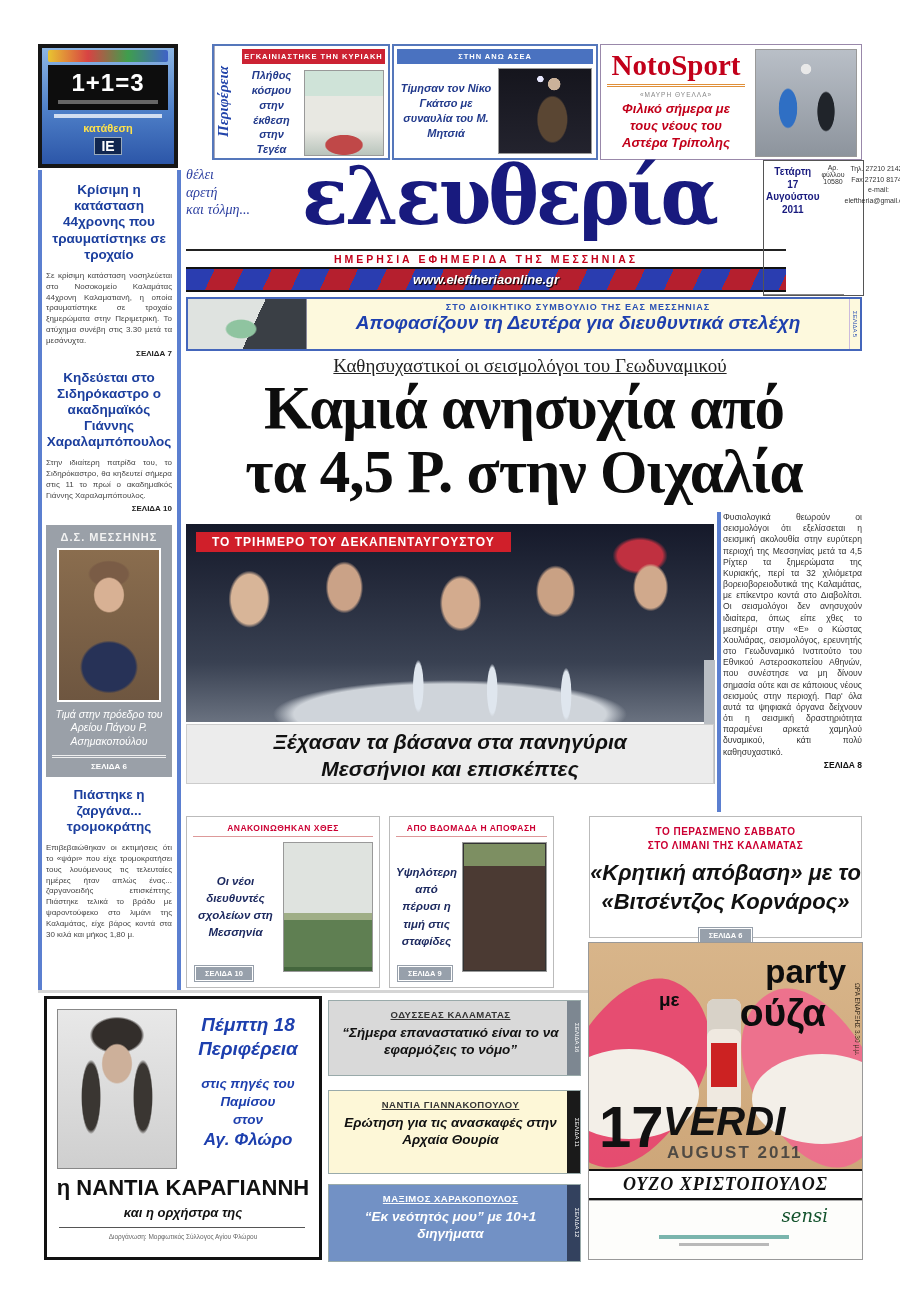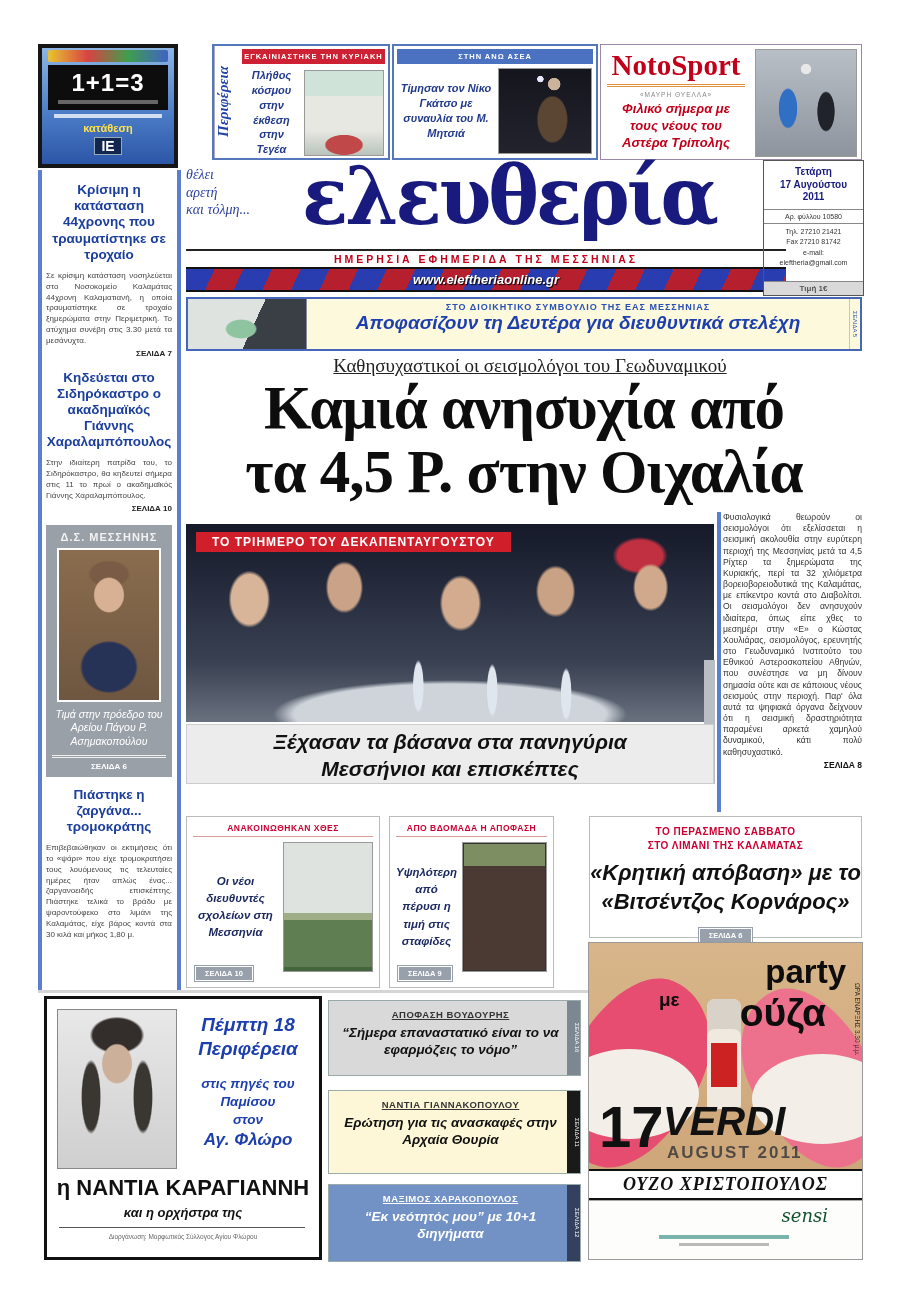--- a/index.html
+++ b/index.html
@@ -57,21 +57,21 @@
         font-family:"DejaVu Serif",serif;font-weight:bold;font-size:76px;letter-spacing:-3px;
         transform:scaleY(1.05);}
   .mast-rule{left:186px;top:249px;width:600px;height:2px;background:#222;}
   .mast-sub{left:186px;top:253px;width:600px;text-align:center;color:#c2001a;
             font-size:10.5px;font-weight:bold;letter-spacing:3px;}
   .stripebar{left:186px;top:267px;width:600px;height:21px;border-top:2px solid #111;border-bottom:2px solid #111;
              background:repeating-linear-gradient(115deg,#2a3db0 0 26px,#b51f2e 26px 52px);
              display:flex;align-items:center;justify-content:center;}
   .url{color:#fff;font-weight:bold;font-style:italic;font-size:13px;text-shadow:1px 1px 1px #000;}
   .infobox{left:763px;top:160px;width:99px;height:134px;border:1px solid #555;font-size:7px;
-           display:flex;flex-direction:column;text-align:center;}
+           display:flex;flex-direction:row;text-align:center;}
   .info-top{color:#181a7e;font-weight:bold;font-size:10px;line-height:1.25;padding:5px 2px;border-bottom:1px solid #888;}
   .info-issue{padding:3px 0;border-bottom:1px solid #888;color:#333;}
   .info-contact{flex:1;padding:3px 0;color:#333;line-height:1.5;}
   .info-price{background:#d9d9d9;border-top:1px solid #888;font-weight:bold;color:#555;padding:2px 0;font-size:8px;}
   
   .rail{width:4px;background:#5b7fd0;}
   .sidebar{left:46px;top:172px;width:126px;}
   .sb-title{color:#1c3f9e;font-weight:bold;font-size:13.5px;text-align:center;line-height:1.2;margin:10px 0 8px;}
   .sb-body{color:#444;font-size:8px;text-align:justify;line-height:1.35;}
   .sb-page{text-align:right;font-size:8px;font-weight:bold;color:#222;margin:2px 0 12px;}
@@ -373,21 +373,21 @@
         <div class="adK-venue-big">Αγ. Φλώρο</div>
       </div>
     </div>
     <div class="adK-name">η ΝΑΝΤΙΑ ΚΑΡΑΓΙΑΝΝΗ</div>
     <div class="adK-sub">και η ορχήστρα της</div>
     <div class="adK-rule"></div>
     <div class="adK-foot">Διοργάνωση: Μορφωτικός Σύλλογος Αγίου Φλώρου</div>
   </div>
 
   <div class="abs stk stk1">
-    <div class="stk-name">ΑΠΟΦΑΣΗ ΒΟΥΔΟΥΡΗΣ</div>
+    <div class="stk-name">ΟΔΥΣΣΕΑΣ ΚΑΛΑΜΑΤΑΣ</div>
     <div class="stk-quote">“Σήμερα επαναστατικό είναι το να εφαρμόζεις το νόμο”</div>
     <div class="stk-tag tag-gray">ΣΕΛΙΔΑ 16</div>
   </div>
   <div class="abs stk stk2">
     <div class="stk-name">ΝΑΝΤΙΑ ΓΙΑΝΝΑΚΟΠΟΥΛΟΥ</div>
     <div class="stk-quote">Ερώτηση για τις ανασκαφές στην Αρχαία Θουρία</div>
     <div class="stk-tag tag-black">ΣΕΛΙΔΑ 11</div>
   </div>
   <div class="abs stk stk3">
     <div class="stk-name">ΜΑΞΙΜΟΣ ΧΑΡΑΚΟΠΟΥΛΟΣ</div>

